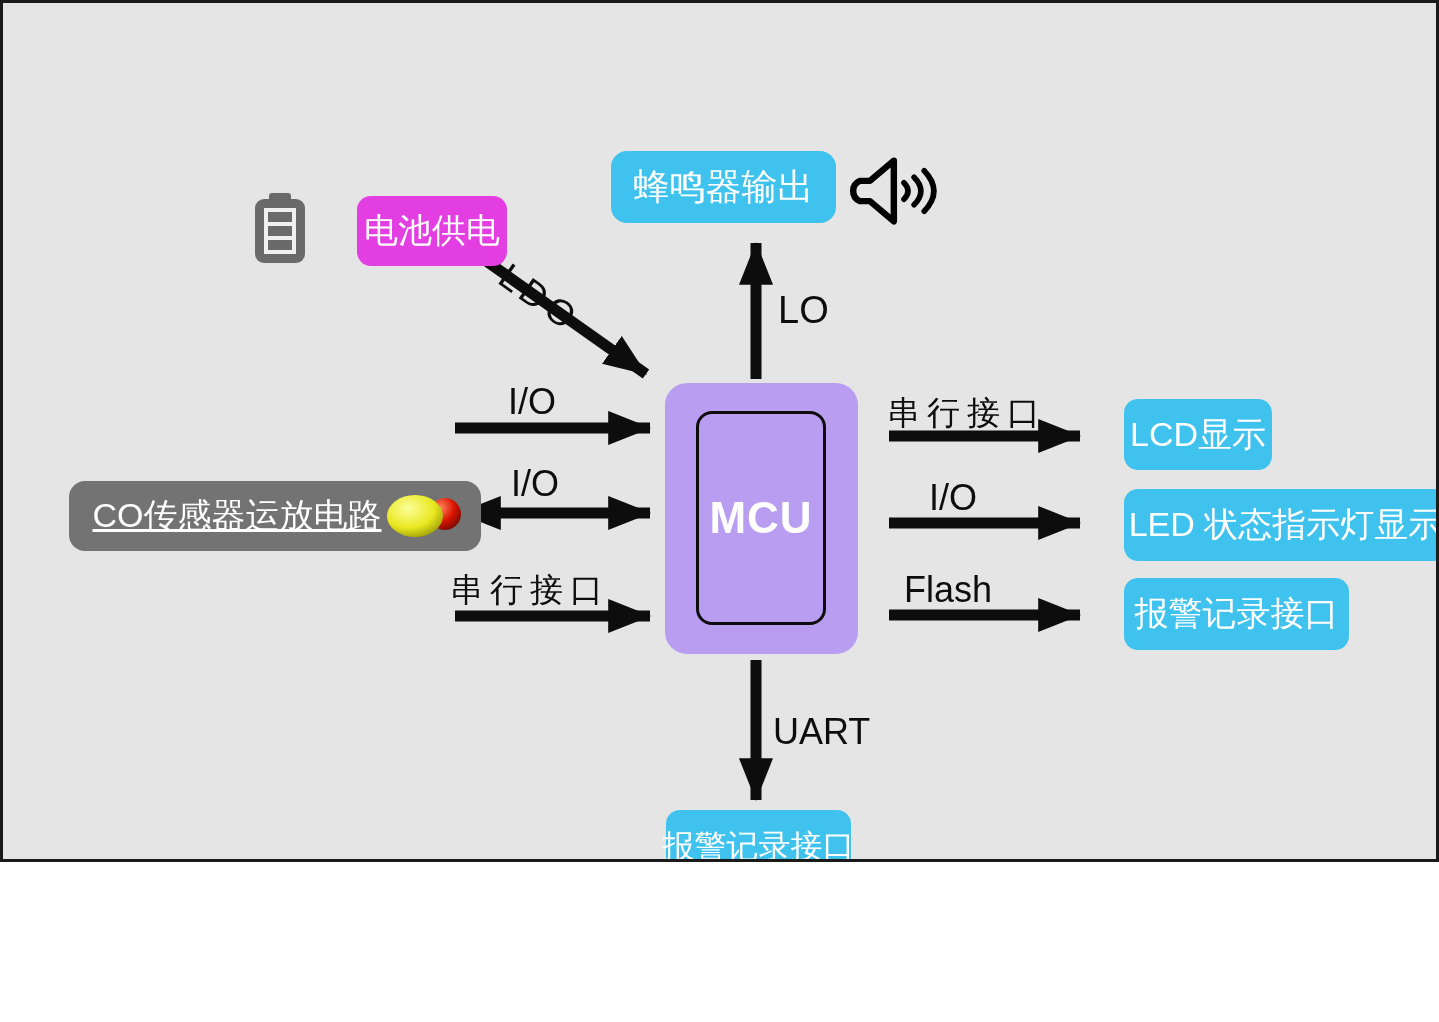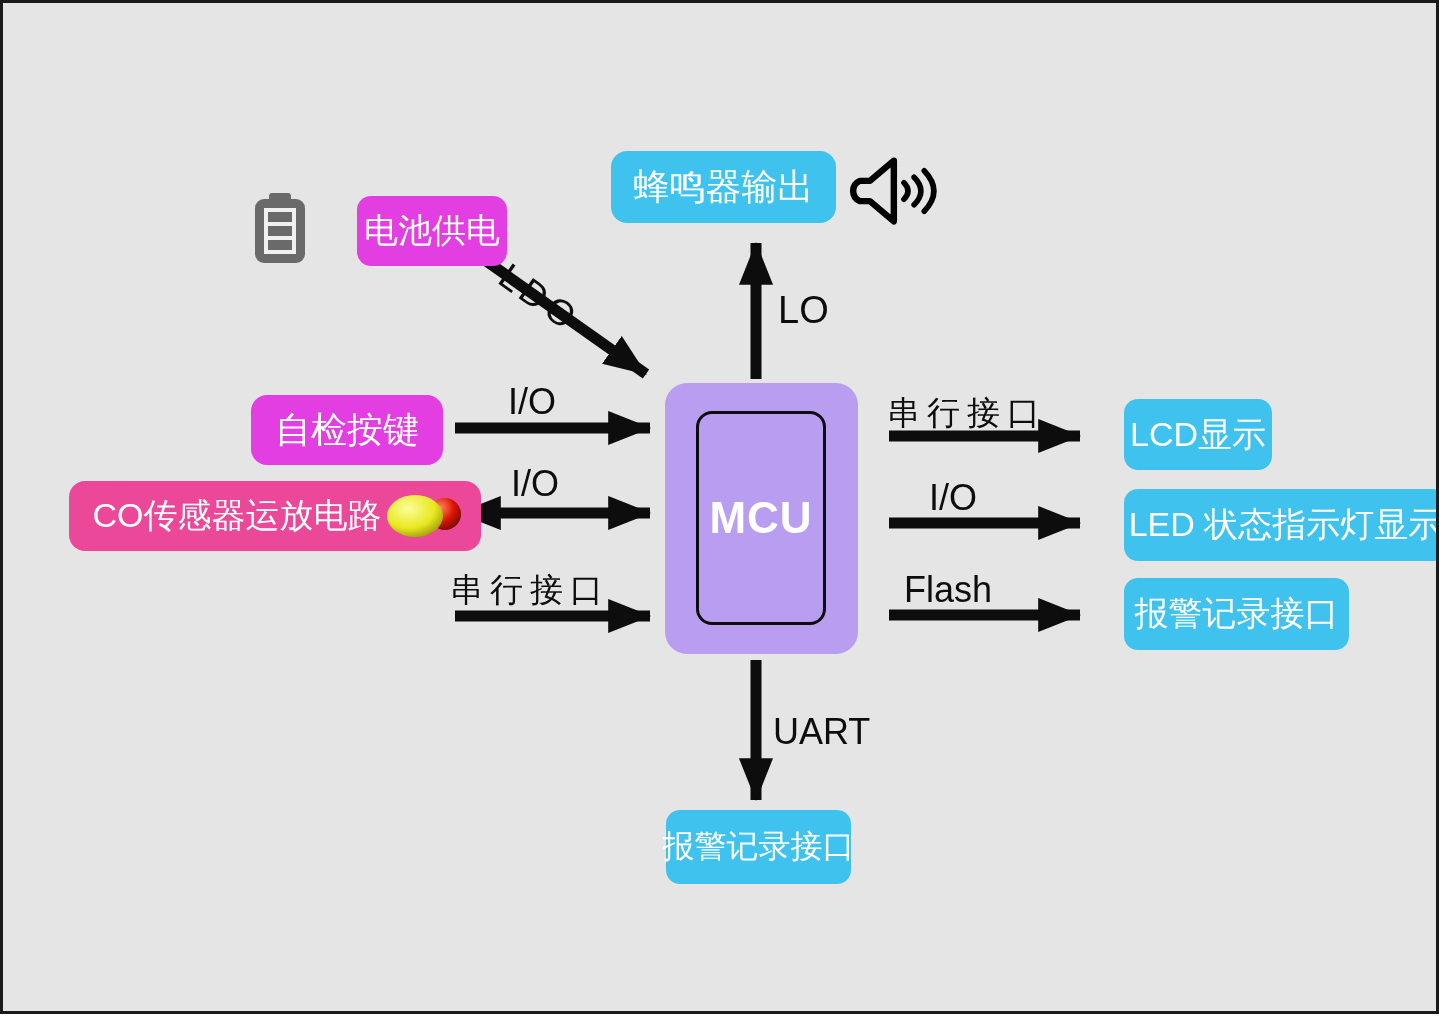--- a/index.html
+++ b/index.html
@@ -1,18 +1,18 @@
 <!DOCTYPE html>
 <html><head>
 <meta charset="utf-8">
 <style>
   html,body{margin:0;padding:0;background:#ffffff;}
   .canvas{
     position:relative;
-    width:1439px;height:1014px;
+    width:1439px;height:862px;
     background:#e5e5e6;
     border:3px solid #1a1a1a;
     box-sizing:border-box;
     overflow:hidden;
     font-family:"Liberation Sans","DejaVu Sans",sans-serif;
     padding-left:18px;
   }
   .border-gap{
     position:absolute;left:-3px;top:345px;width:4px;height:333px;
     background:#e5e5e6;
@@ -20,21 +20,21 @@
   .node{
     position:absolute;
     display:flex;align-items:center;justify-content:center;
     color:#ffffff;
     border-radius:16px;
     box-sizing:border-box;
     white-space:nowrap;
   }
   .magenta{background:#e23ee2;}
   .cyan{background:#3fc3ee;}
-  .green{background:#ec4899;}
+  .green{background:#737373;text-decoration:underline;}
   .node span{display:block;}
   .fs36{font-size:36px;}
   .fs34{font-size:34px;margin-left:36px;}
   .fs32{font-size:32px;justify-content:center;}
   .mcu-outer{
     position:absolute;left:662px;top:380px;width:193px;height:271px;
     background:#b89df0;border-radius:22px;
   }
   .mcu-inner{
     position:absolute;left:31px;top:28px;width:130px;height:214px;
@@ -97,23 +97,20 @@
   </svg>
 
   <div class="node cyan fs36" style="left:608px;top:148px;width:225px;height:72px;">
     <span>蜂鸣器输出</span>
   </div>
 
   <div class="node magenta fs34" style="left:318px;top:193px;width:150px;height:70px;border-radius:14px;">
     <span>电池供电</span>
   </div>
 
-  <div class="node magenta fs36" style="left:248px;top:392px;width:192px;height:70px;">
-    <span>自检按键</span>
-  </div>
 
   <div class="node green fs34 co-flex" style="left:30px;top:478px;width:412px;height:70px;">
     <span>CO传感器运放电路</span>
     <svg width="78" height="46" viewBox="0 0 78 46">
       <defs>
         <radialGradient id="gr" cx="0.35" cy="0.3" r="0.85">
           <stop offset="0" stop-color="#ff8a60"></stop>
             <stop offset="0.5" stop-color="#dd1500"></stop>
             <stop offset="1" stop-color="#5a0800"></stop>
         </radialGradient>

